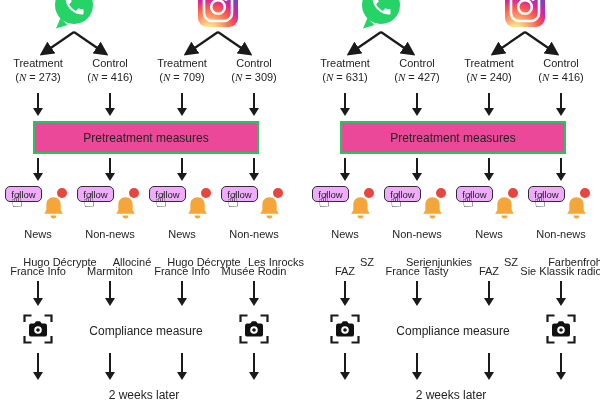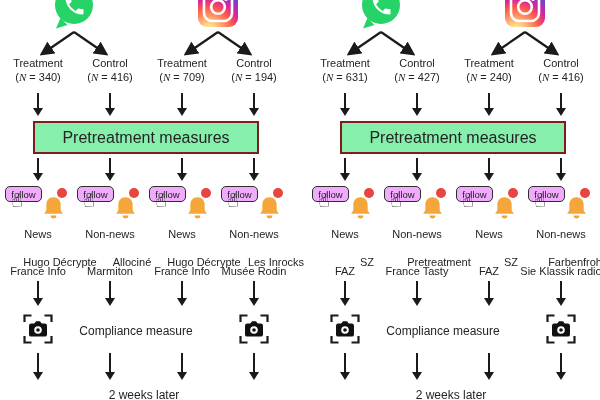--- a/index.html
+++ b/index.html
@@ -34,34 +34,34 @@
   .split{position:absolute;top:30px;width:96px;height:28px;}
   .s1{left:26px;} .s2{left:170px;}
 
   
   .icon{position:absolute;}
   .wa{left:52px;top:-16px;width:44px;height:46px;}
   .ig{left:198px;top:-13px;width:40px;height:40px;border-radius:9px;
       background:radial-gradient(circle at 28% 110%, #fdf497 0%, #fdf497 5%, #fd5949 45%, #d6249f 60%, #285AEB 90%);}
   .ig svg{position:absolute;left:0;top:0;}
 
-  .box{position:absolute;left:33px;top:121px;width:222px;height:29px;border:2px solid #7f1d1d;background:#86efac;
-       display:flex;align-items:center;justify-content:center;font-size:16px;}
+  .box{position:absolute;left:33px;top:121px;width:222px;height:29px;border:2px solid #22c55e;background:#ec4899;
+       display:flex;align-items:center;justify-content:center;font-size:12px;}
 
   
   .follow{position:absolute;top:185px;width:66px;height:40px;transform:translateX(-50%);}
   .fbtn{position:absolute;left:0;top:1px;width:35px;height:14px;border:1.6px solid #2e2e2e;border-radius:5px;
         display:flex;align-items:center;justify-content:center;font-size:9.5px;color:#222;background:#f0abfc;}
   .hand{position:absolute;left:6px;top:6px;font-size:19px;line-height:19px;color:#222;transform:rotate(-6deg);
         font-family:"DejaVu Sans",sans-serif;}
   .bell{position:absolute;left:37px;top:10px;width:23px;height:26px;}
   .dot{position:absolute;left:52px;top:3px;width:10px;height:10px;border-radius:50%;background:#E8453E;}
 
   .cam{position:absolute;top:311px;width:36px;height:36px;transform:translateX(-50%);}
-  .complabel{position:absolute;top:324px;left:136px;transform:translateX(-50%);font-size:12px;white-space:nowrap;}
+  .complabel{position:absolute;top:324px;left:146px;transform:translateX(-50%);font-size:12px;white-space:nowrap;}
   .later{position:absolute;top:388px;left:144px;transform:translateX(-50%);font-size:12px;white-space:nowrap;}
 </style>
 </head>
 <body>
 
 <svg width="0" height="0" style="position:absolute" aria-hidden="true">
   <defs>
     <marker id="ah" viewBox="0 0 10 10" refX="8" refY="5" markerWidth="6.5" markerHeight="6.5" orient="auto-start-reverse">
       <path d="M0 0 L10 5 L0 10 z" fill="#1a1a1a"></path>
     </marker>
@@ -96,24 +96,24 @@
     <svg class="split s2" viewBox="0 0 96 28">
       <line x1="48" y1="2" x2="16" y2="24" stroke="#1a1a1a" stroke-width="2.2" marker-end="url(#ah)"></line>
       <line x1="48" y1="2" x2="80" y2="24" stroke="#1a1a1a" stroke-width="2.2" marker-end="url(#ah)"></line>
     </svg>
 
     <div class="lbl t-cond cc0">Treatment</div>
     <div class="lbl t-cond cc1">Control</div>
     <div class="lbl t-cond cc2">Treatment</div>
     <div class="lbl t-cond cc3">Control</div>
 
-    <div class="lbl t-n cc0"><span>(</span><i>N</i><span> = 340)</span></div>
+    <div class="lbl t-n cc0"><span>(</span><i>N</i><span> = 273)</span></div>
     <div class="lbl t-n cc1"><span>(</span><i>N</i><span> = 416)</span></div>
     <div class="lbl t-n cc2"><span>(</span><i>N</i><span> = 709)</span></div>
-    <div class="lbl t-n cc3"><span>(</span><i>N</i><span> = 194)</span></div>
+    <div class="lbl t-n cc3"><span>(</span><i>N</i><span> = 309)</span></div>
 
     <div class="arr a1 cc0"></div>
     <div class="arr a1 cc1"></div>
     <div class="arr a1 cc2"></div>
     <div class="arr a1 cc3"></div>
 
     <div class="box">
         <span>Pretreatment measures</span>
       </div>
 
@@ -318,21 +318,21 @@
     </div>
 
     <div class="lbl t-type cc0">News</div>
     <div class="lbl t-type cc1">Non-news</div>
     <div class="lbl t-type cc2">News</div>
     <div class="lbl t-type cc3">Non-news</div>
 
     <div class="lbl t-out1 cc0">FAZ</div>
     <div class="lbl t-out2 cc0">SZ</div>
     <div class="lbl t-out1 cc1">France Tasty</div>
-    <div class="lbl t-out2 cc1">Pretreatment</div>
+    <div class="lbl t-out2 cc1">Serienjunkies</div>
     <div class="lbl t-out1 cc2">FAZ</div>
     <div class="lbl t-out2 cc2">SZ</div>
     <div class="lbl t-out1 cc3">Sie Klassik radio</div>
     <div class="lbl t-out2 cc3">Farbenfroh art</div>
 
     <div class="arr a3 cc0"></div>
     <div class="arr a3 cc1"></div>
     <div class="arr a3 cc2"></div>
     <div class="arr a3 cc3"></div>
 

